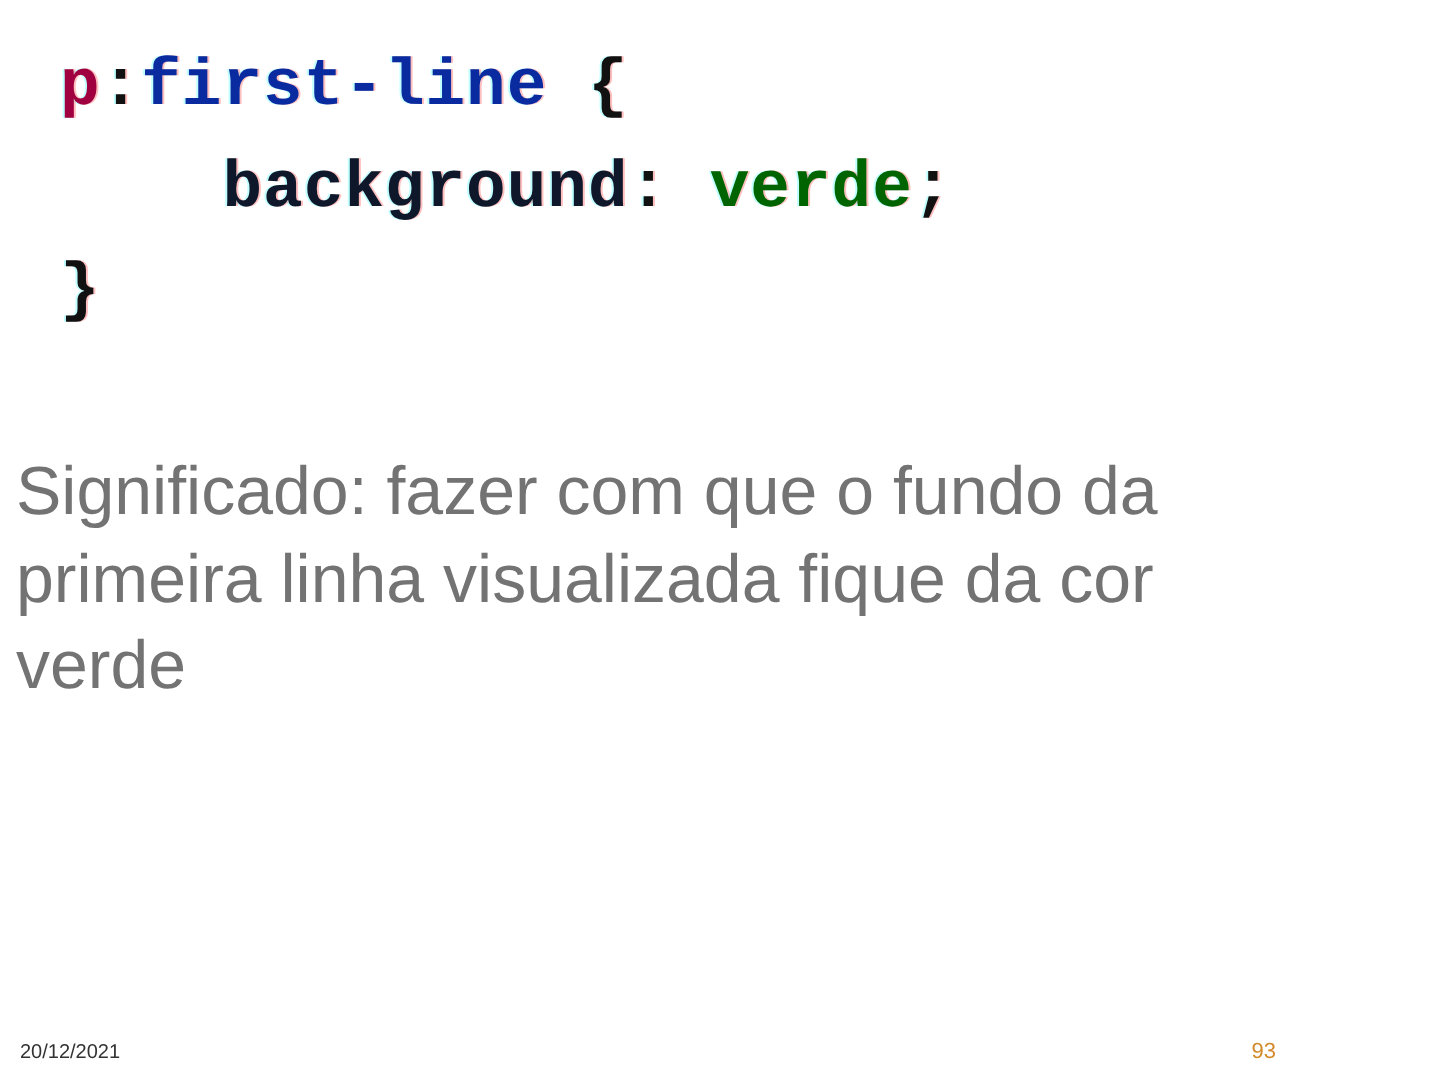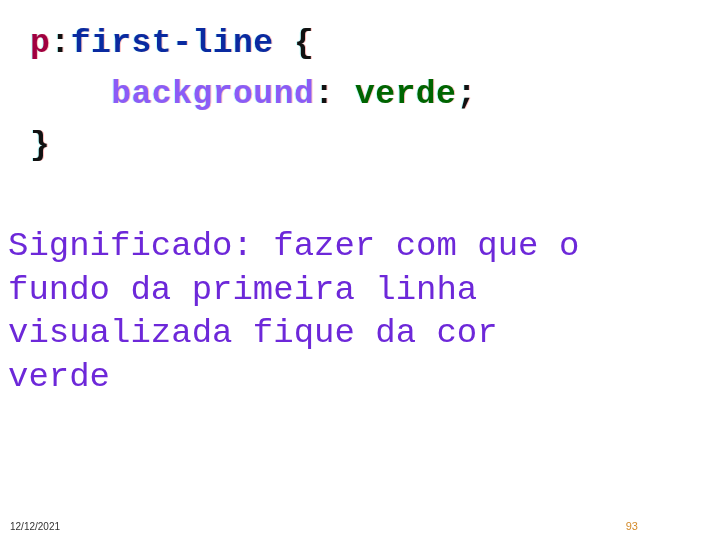--- a/index.html
+++ b/index.html
@@ -29,33 +29,33 @@
     letter-spacing: 0.5px;
     color: #111;
     
     text-shadow: 1px 0 0 rgba(255,0,0,0.25), -1px 0 0 rgba(0,255,255,0.25);
   }
   .code-line { white-space: pre; }
   .k-selector { color: #a00040; }   
   .k-colon    { color: #111; }
   .k-pseudo   { color: #0a2aa0; }   
   .k-brace    { color: #111; }
-  .k-prop     { color: #8b5cf6; }   
+  .k-prop     { color: #0f172a; }   
   .k-value    { color: #006400; }   
   .k-semi     { color: #111; }
 
   .paragraph {
     position: absolute;
     top: 225px;
     left: 8px;
     right: 40px;
-    font-family: Liberation Mono, monospace;
+    font-family: Liberation Sans, sans-serif;
     font-size: 34px;
     line-height: 1.28;
-    color: #6d28d9;
+    color: #737373;
   }
 
   .footer-date {
     position: absolute;
     left: 10px;
     bottom: 8px;
     font-size: 10px;
     color: #333;
   }
   .footer-page {
@@ -72,16 +72,16 @@
 <div class="slide">
 
   <div class="code-block">
     <div class="code-line"><span class="k-selector">p</span><span class="k-colon">:</span><span class="k-pseudo">first-line</span><span class="k-brace"> {</span></div>
     <div class="code-line"><span>    </span><span class="k-prop">background</span><span class="k-colon">: </span><span class="k-value">verde</span><span class="k-semi">;</span></div>
     <div class="code-line"><span class="k-brace">}</span></div>
   </div>
 
   <div class="paragraph">Significado: fazer com que o fundo da primeira linha visualizada fique da cor verde</div>
 
-  <div class="footer-date">12/12/2021</div>
+  <div class="footer-date">20/12/2021</div>
   <div class="footer-page">93</div>
 
 </div>
 
 </body></html>

